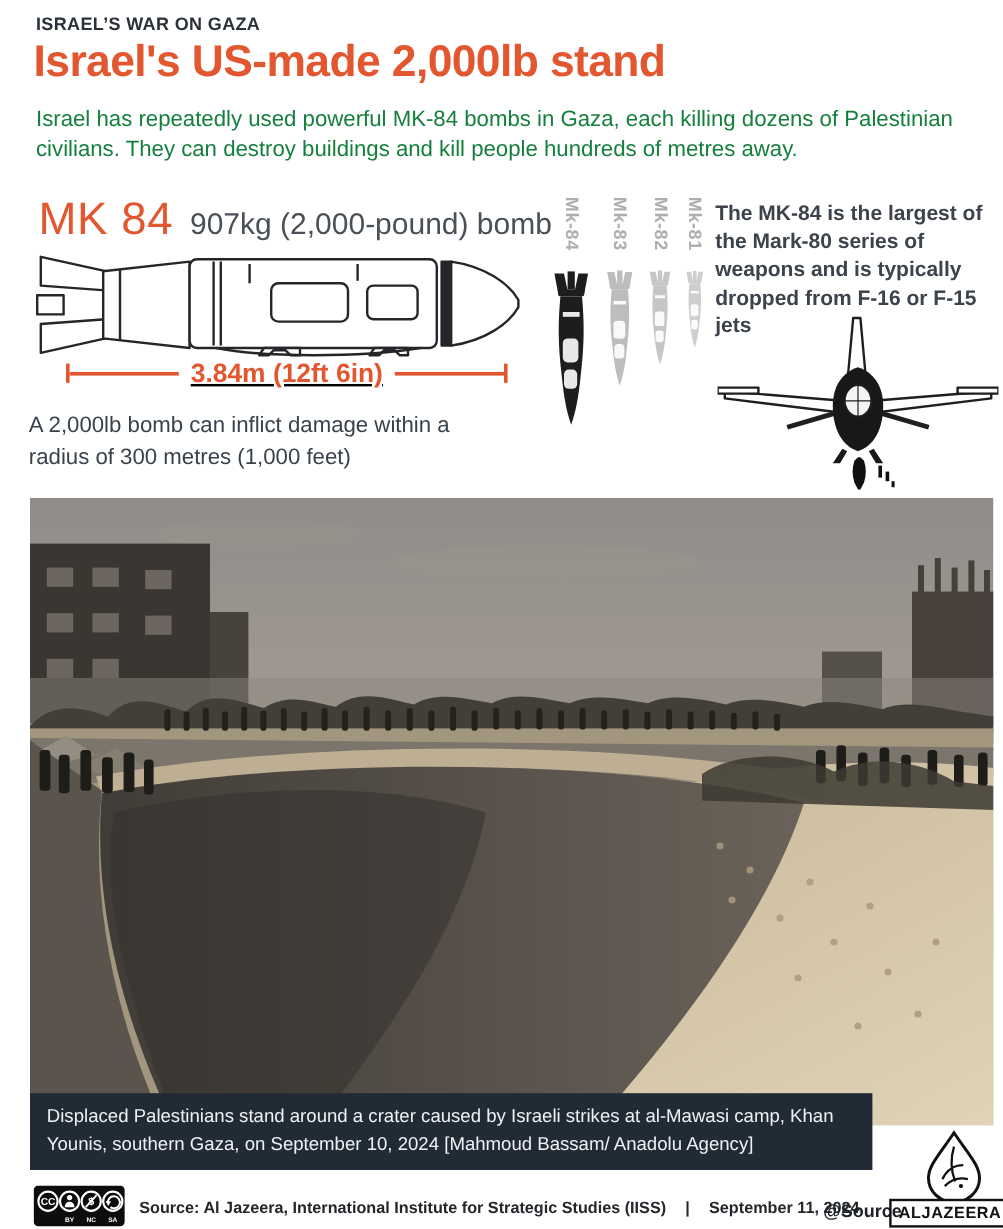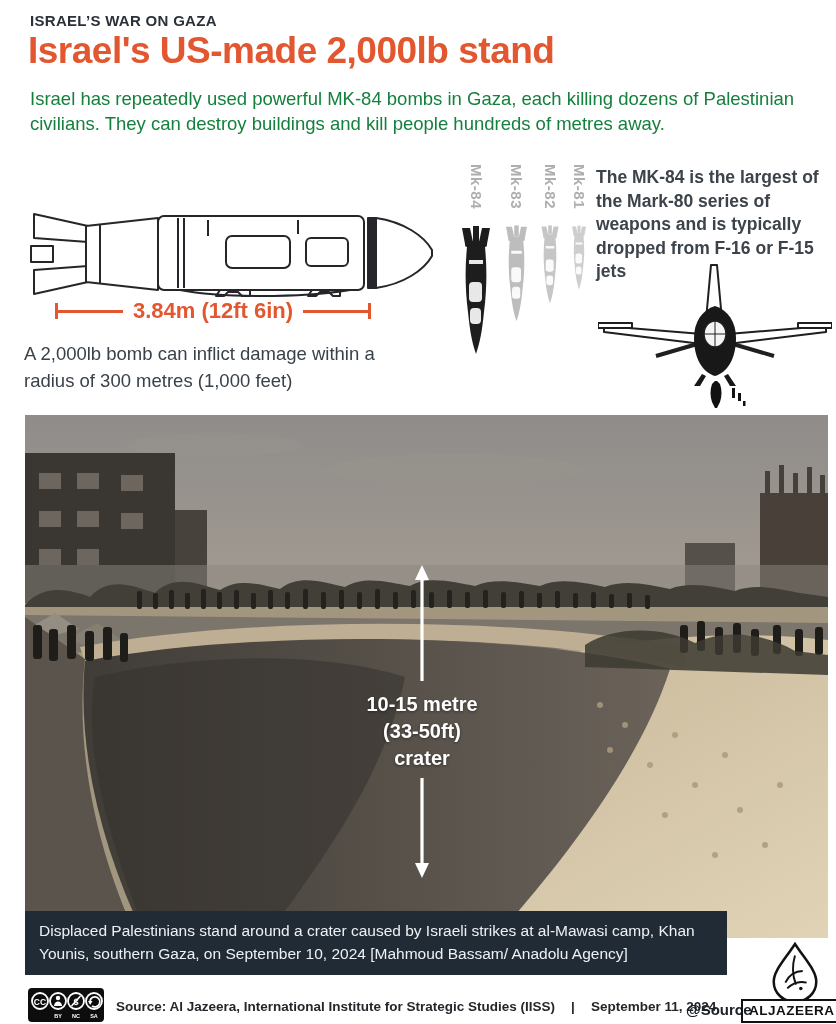--- a/index.html
+++ b/index.html
@@ -13,21 +13,21 @@
   .title{ position:absolute; left:28px; top:30px; font-size:37px; font-weight:600;
           letter-spacing:-.5px; color:#e2572f; }
   .intro{ position:absolute; left:30px; top:86px; width:782px; font-size:18.5px;
           line-height:25px; font-weight:500; color:#15803d; }
 
   
   .mk-heading{ position:absolute; left:32px; top:162px; display:flex; align-items:baseline; gap:14px; }
   .mk-name{ font-size:38px; font-weight:500; color:#e2572f; letter-spacing:.5px; }
   .mk-sub{ font-size:25px; font-weight:500; color:#4a5057; }
   .bomb-side{ position:absolute; left:30px; top:210px; }
-  .measure{ position:absolute; left:55px; top:298px; width:316px; display:flex; align-items:center; }
+  .measure{ position:absolute; left:55px; top:298px; width:368px; display:flex; align-items:center;text-decoration:underline; }
   .measure .tick{ width:3px; height:16px; background:#e2572f; }
   .measure .line{ flex:1; height:3px; background:#e2572f; }
   .measure .label{ font-size:22px; font-weight:700; color:#e2572f; margin:0 10px; white-space:nowrap; }
   .damage-note{ position:absolute; left:24px; top:340px; width:378px; font-size:18.5px;
                 line-height:27px; font-weight:500; color:#39424b; }
 
   
   .comparison{ position:absolute; left:458px; top:164px; display:flex; align-items:flex-start; gap:9px; }
   .mk-col{ display:flex; flex-direction:column; align-items:center; }
   .mk-label{ writing-mode:vertical-rl; font-size:15px; font-weight:600; color:#aeaeae;
@@ -56,20 +56,24 @@
 </style>
 </head>
 <body>
 
 <div class="canvas">
 
   <div class="eyebrow">ISRAEL’S WAR ON GAZA</div>
   <h1 class="title">Israel's US-made 2,000lb stand</h1>
   <p class="intro">Israel has repeatedly used powerful MK-84 bombs in Gaza, each killing dozens of Palestinian civilians. They can destroy buildings and kill people hundreds of metres away.</p>
 
+  <div class="mk-heading">
+    <span class="mk-name">MK 84</span>
+    <span class="mk-sub">907kg (2,000-pound) bomb</span>
+  </div>
 
   <div class="bomb-side">
     <svg width="406" height="88" viewBox="0 0 406 88">
       <g stroke="#26262a" stroke-width="2" fill="#ffffff" stroke-linejoin="round">
 
         <polygon points="4,4 58,16 58,32 4,28"></polygon>
         <polygon points="4,84 58,72 58,56 4,60"></polygon>
         <rect x="1" y="36" width="22" height="16"></rect>
 
         <polygon points="56,16 128,8 128,80 56,72"></polygon>
@@ -295,35 +299,20 @@
         <rect x="726" y="214" width="8" height="27" rx="3"></rect>
           <rect x="748" y="210" width="8" height="29" rx="3"></rect>
         <rect x="770" y="214" width="8" height="27" rx="3"></rect>
           <rect x="790" y="212" width="8" height="28" rx="3"></rect>
       </g>
 
       <path d="M560,230 C590,210 640,212 670,228 C700,214 740,218 770,236 L803,240 L803,260 L560,252 Z" fill="#3c3a31" opacity=".85"></path>
     </svg>
 
     
-    <div class="crater-anno">
-      <svg width="18" height="116" viewBox="0 0 18 116">
-        <polygon points="9,0 2,15 16,15" fill="#ffffff"></polygon>
-        <rect x="7.4" y="13" width="3.2" height="103" fill="#ffffff"></rect>
-      </svg>
-      <div class="anno-text">
-        <div>10-15 metre</div>
-        <div>(33-50ft)</div>
-        <div>crater</div>
-      </div>
-      <svg width="18" height="100" viewBox="0 0 18 100">
-        <rect x="7.4" y="0" width="3.2" height="87" fill="#ffffff"></rect>
-        <polygon points="9,100 2,85 16,85" fill="#ffffff"></polygon>
-      </svg>
-    </div>
   </div>
 
   <div class="caption">Displaced Palestinians stand around a crater caused by Israeli strikes at al-Mawasi camp, Khan Younis, southern Gaza, on September 10, 2024 [Mahmoud Bassam/ Anadolu Agency]</div>
 
   <div class="cc-badge">
     <svg width="76" height="34" viewBox="0 0 76 34">
       <rect x="0" y="0" width="76" height="34" rx="4" fill="#0d0d0d"></rect>
       <circle cx="12" cy="13" r="8" fill="none" stroke="#fff" stroke-width="1.8"></circle>
       <text x="12" y="16.5" font-size="8.5" font-weight="bold" fill="#fff" text-anchor="middle">CC</text>
       <circle cx="30" cy="13" r="8" fill="none" stroke="#fff" stroke-width="1.8"></circle>

